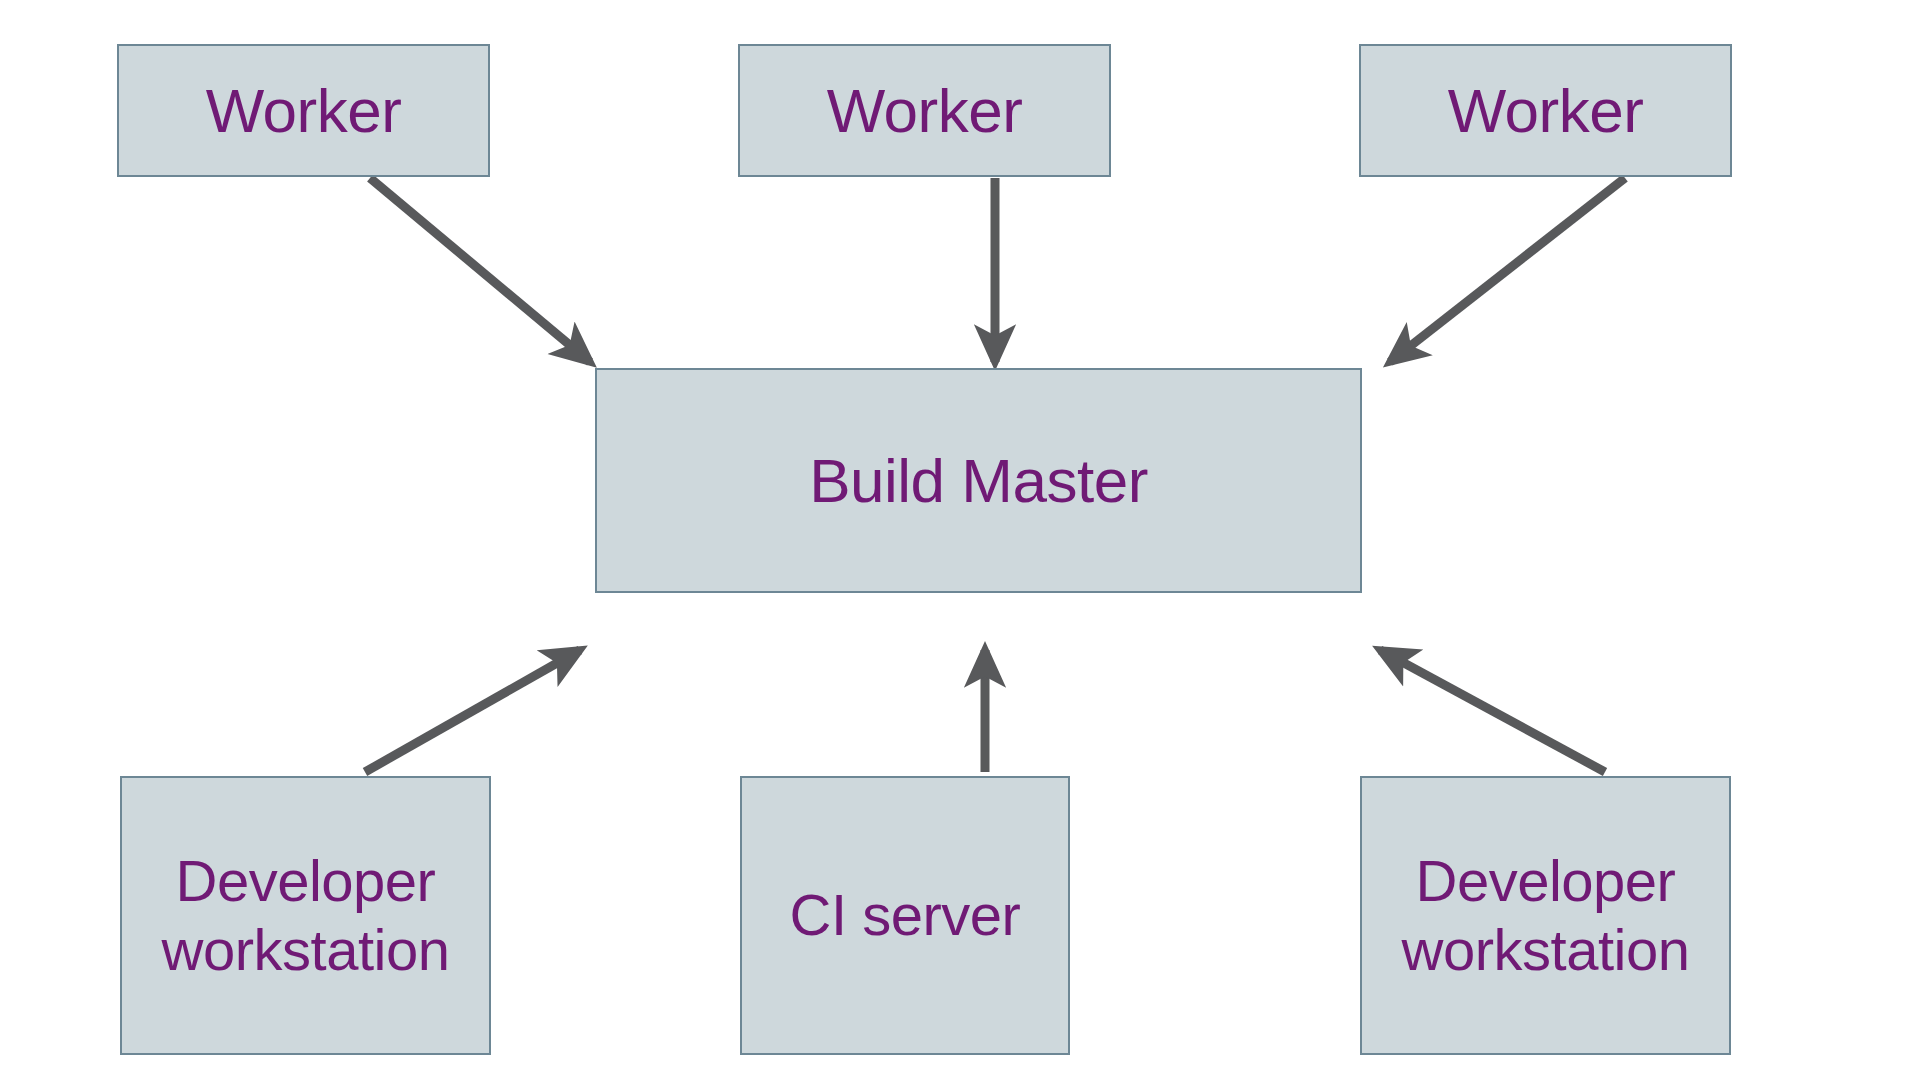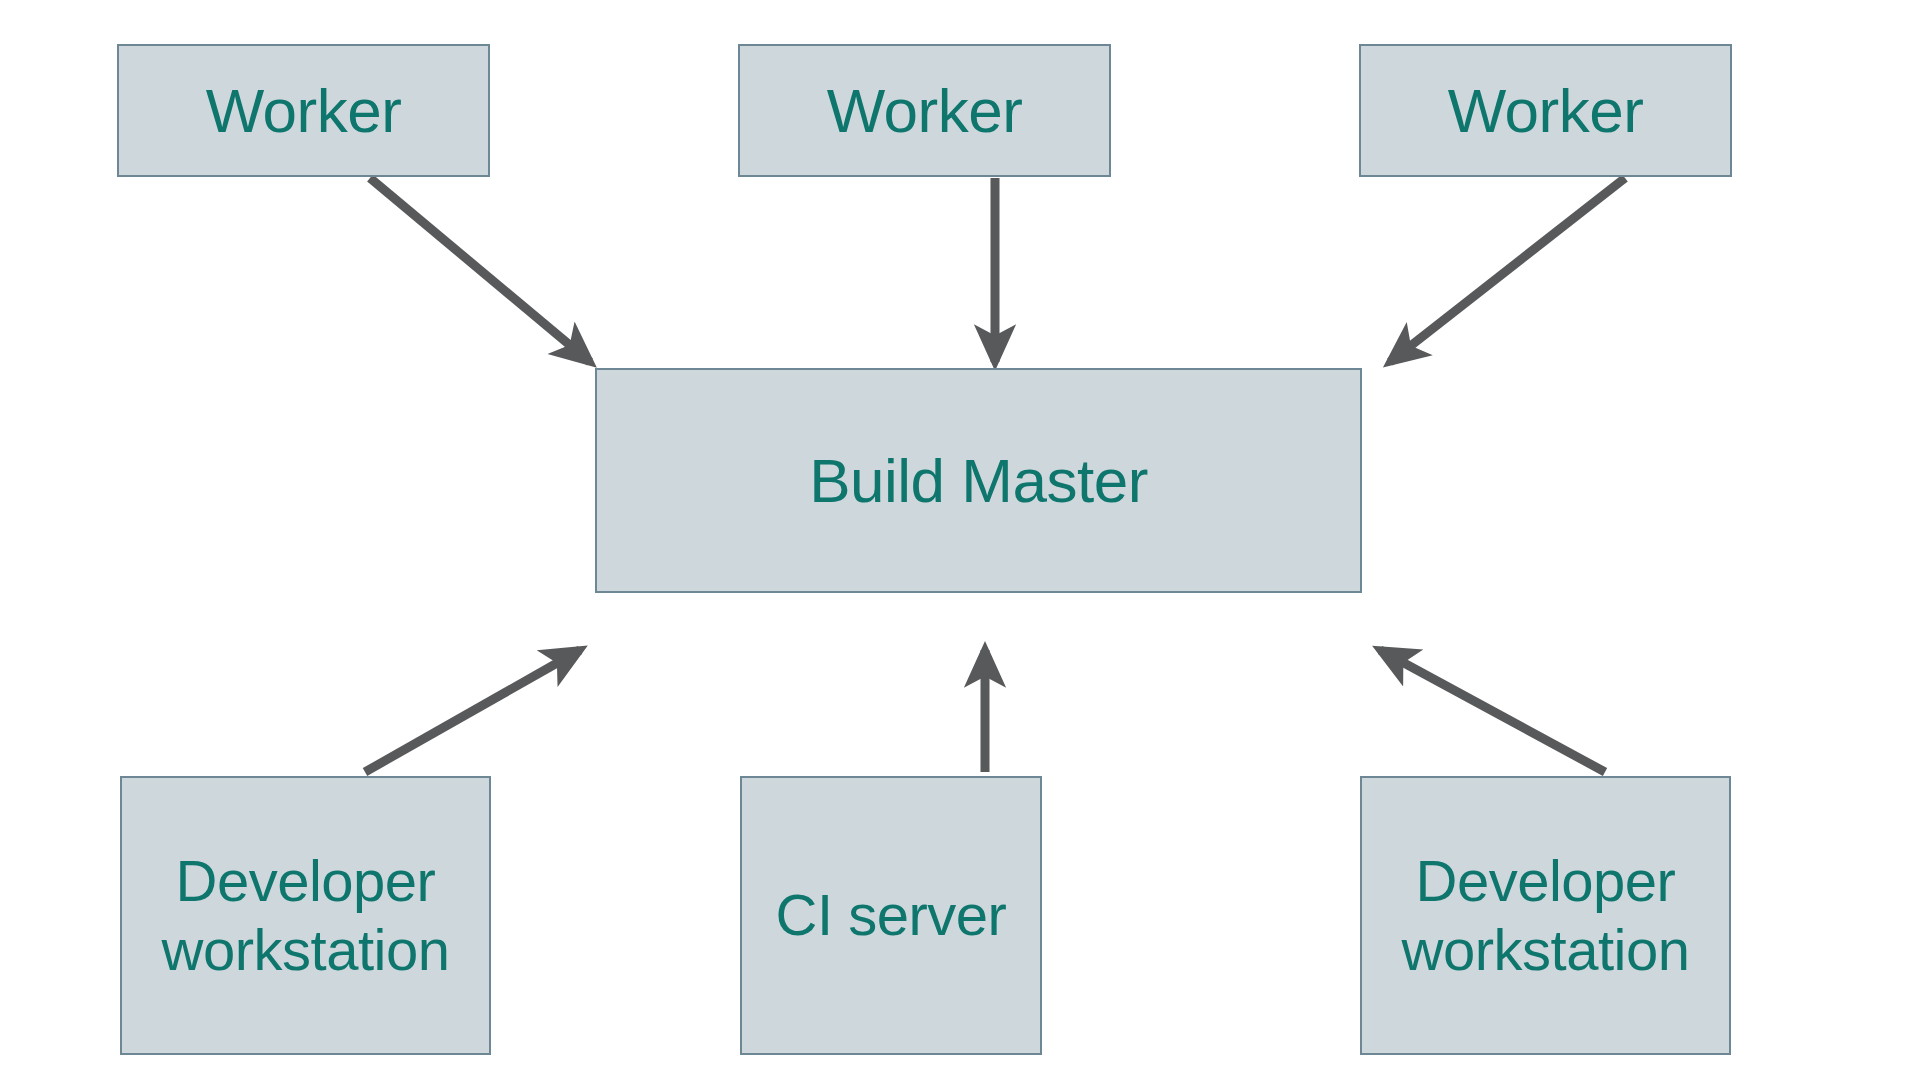--- a/index.html
+++ b/index.html
@@ -31,21 +31,21 @@
     box-sizing: border-box;
     background: #ced8dc;
     border: 2px solid #6d8795;
     display: flex;
     align-items: center;
     justify-content: center;
     text-align: center;
   }
   .node-label {
     font-family: "Liberation Sans", sans-serif;
-    color: #0f766e;
+    color: #701a75;
     line-height: 1.18;
     white-space: pre-line;
     letter-spacing: -0.5px;
   }
   .node-label.size-lg { font-size: 62px; }
   .node-label.size-md { font-size: 58px; }
 </style>
 </head>
 <body>
 
@@ -81,21 +81,21 @@
 
   <div class="node-box" style="left:595px; top:368px; width:767px; height:225px;">
     <span class="node-label size-lg">Build Master</span>
   </div>
 
   <div class="node-box" style="left:120px; top:776px; width:371px; height:279px;">
     <span class="node-label size-md">Developer
 workstation</span>
   </div>
 
-  <div class="node-box" style="left:740px; top:776px; width:302px; height:279px;">
+  <div class="node-box" style="left:740px; top:776px; width:330px; height:279px;">
     <span class="node-label size-md">CI server</span>
   </div>
 
   <div class="node-box" style="left:1360px; top:776px; width:371px; height:279px;">
     <span class="node-label size-md">Developer
 workstation</span>
   </div>
 
 </div>
 

